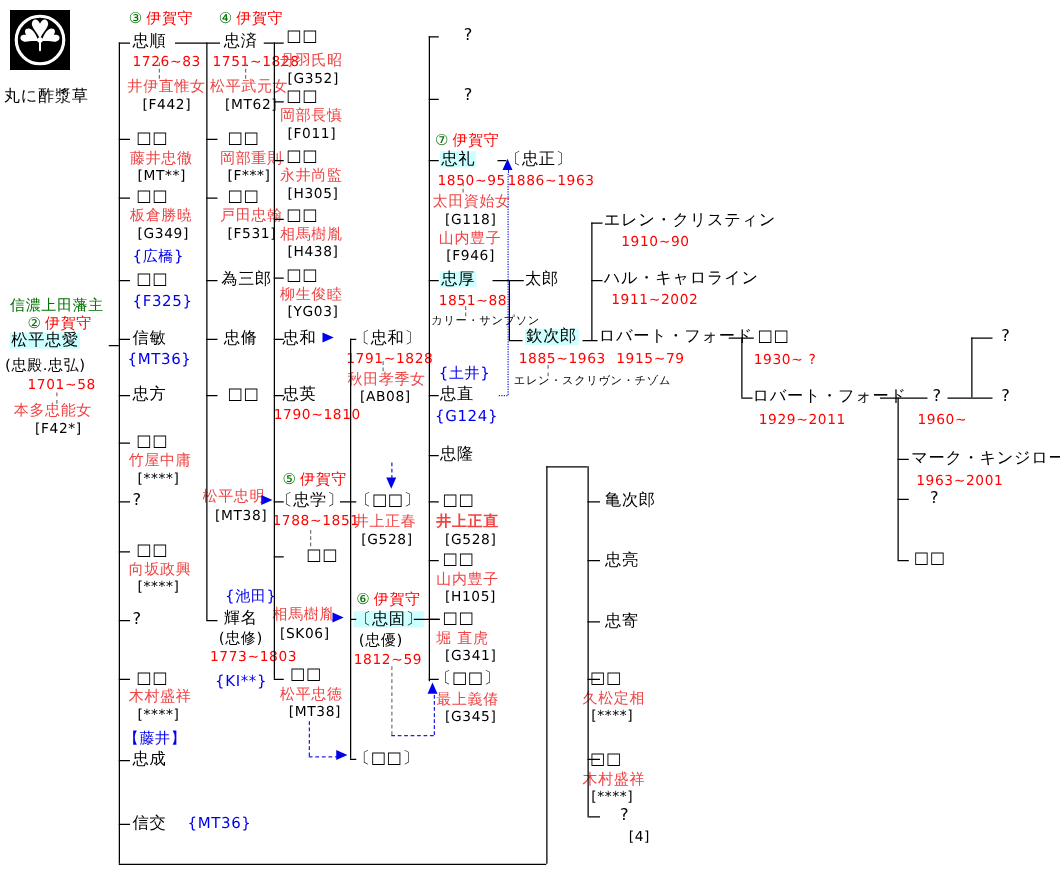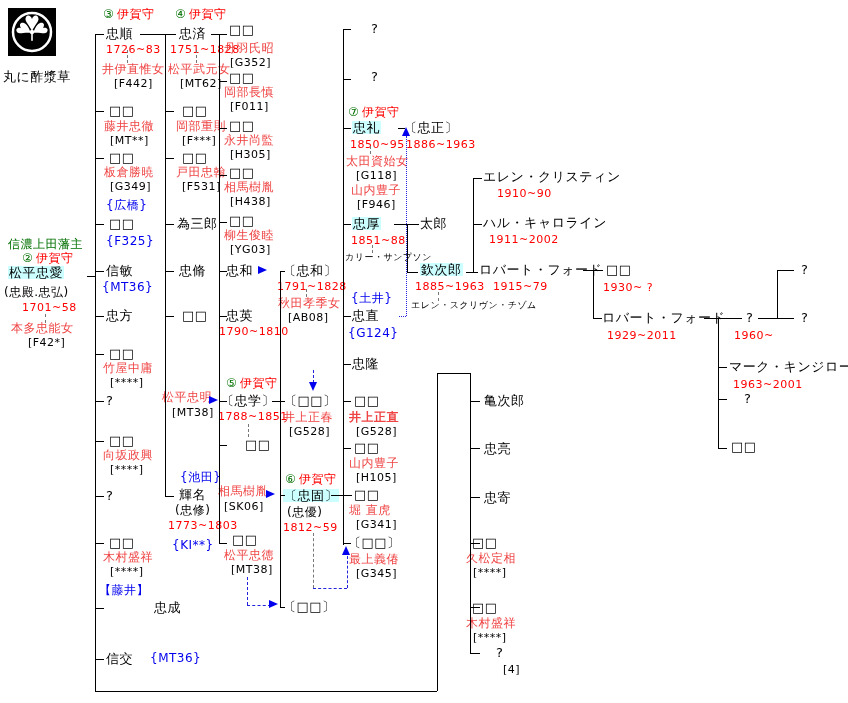--- a/index.html
+++ b/index.html
@@ -77,21 +77,21 @@
     <div class="t cd" style="left: 110px; top: 377px;">[****]</div>
     <div class="t n" style="left: 106px; top: 394px;">?</div>
     <div class="t n" style="left: 109px; top: 434px;">□□</div>
     <div class="t k" style="left: 103px; top: 449px;">向坂政興</div>
     <div class="t cd" style="left: 110px; top: 464px;">[****]</div>
     <div class="t n" style="left: 106px; top: 489px;">?</div>
     <div class="t n" style="left: 109px; top: 536px;">□□</div>
     <div class="t k" style="left: 103px; top: 551px;">木村盛祥</div>
     <div class="t cd" style="left: 110px; top: 566px;">[****]</div>
     <div class="t bc" style="left: 99px; top: 584px;">【藤井】</div>
-    <div class="t n" style="left: 106px; top: 601px; margin-left: 48px;">忠成</div>
+    <div class="t n" style="left: 106px; top: 601px;">忠成</div>
     <div class="t n" style="left: 106px; top: 652px;">信交</div>
     <div class="t bc" style="left: 150px; top: 652px;">{MT36}</div>
     <div class="t g" style="left: 175px; top: 8px;">④</div>
     <div class="t r" style="left: 189px; top: 8px;">伊賀守</div>
     <div class="t n" style="left: 179px; top: 27px;">忠済</div>
     <div class="t d" style="left: 170px; top: 44px;">1751~1828</div>
     <div class="t k" style="left: 168px; top: 63px;">松平武元女</div>
     <div class="t cd" style="left: 180px; top: 78px;">[MT62]</div>
     <div class="t n" style="left: 182px; top: 104px;">□□</div>
     <div class="t k" style="left: 176px; top: 120px;">岡部重則</div>

